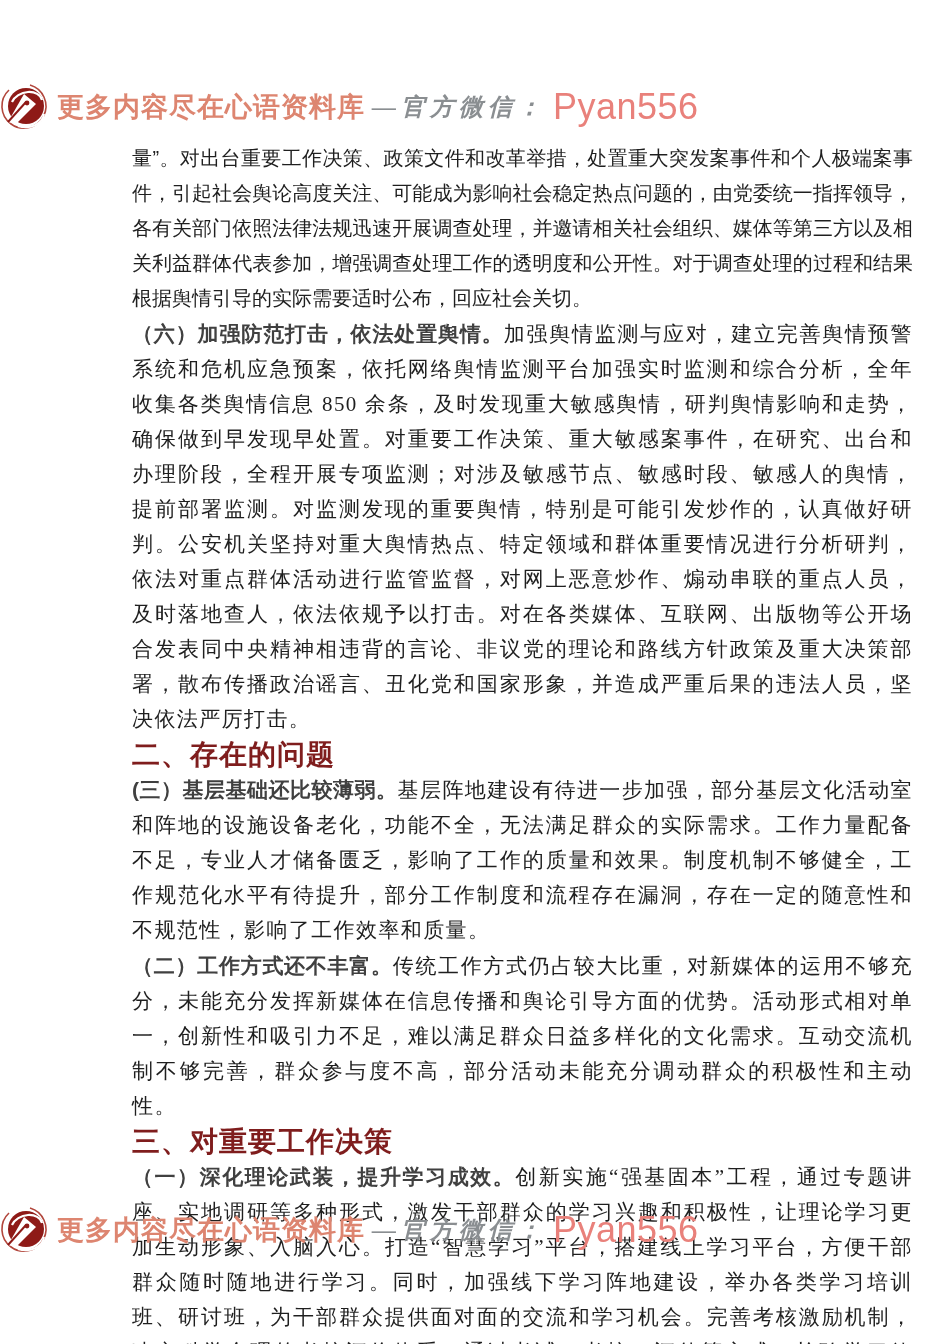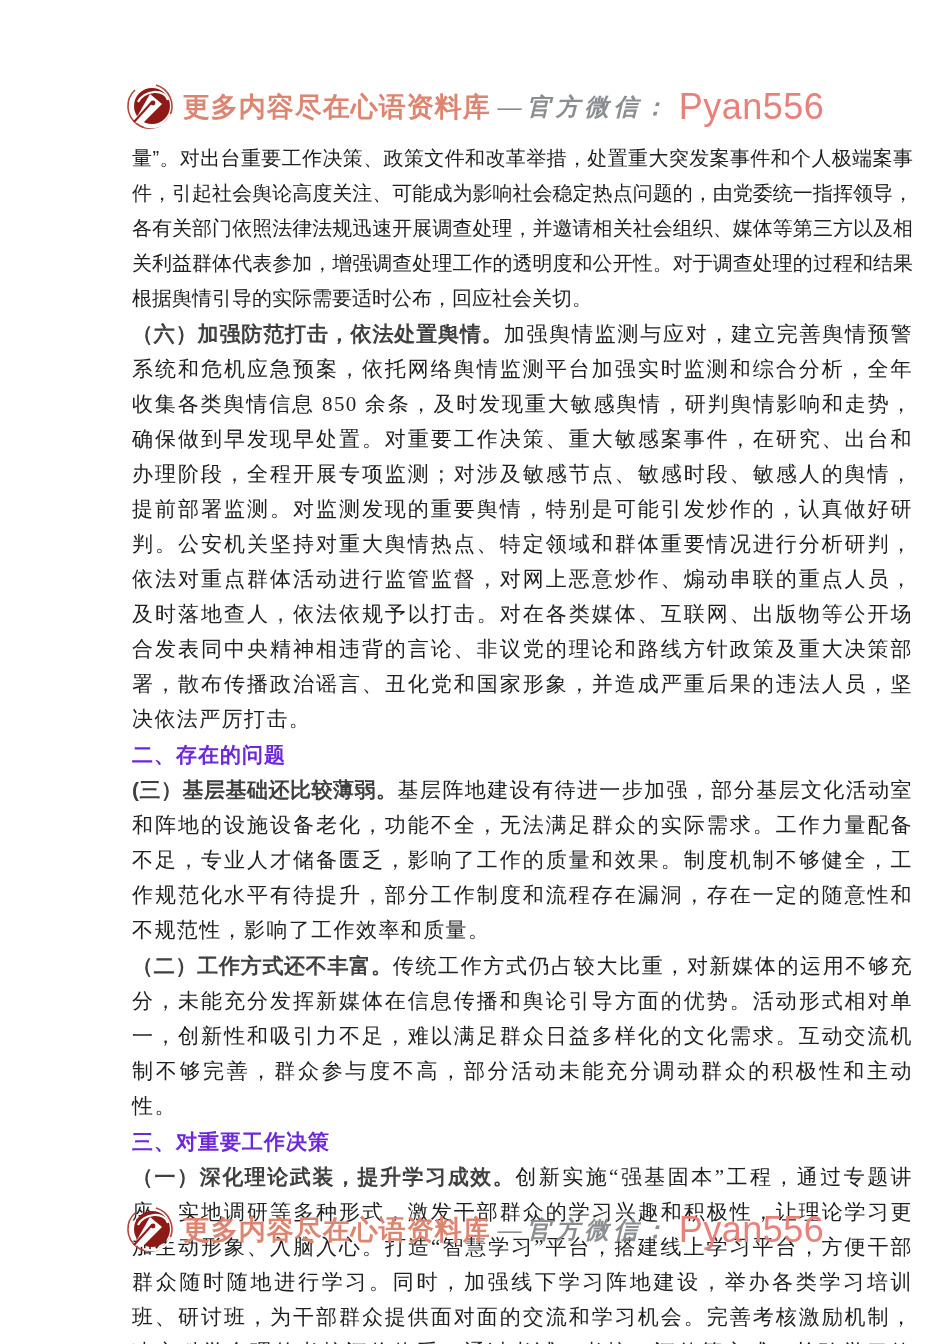--- a/index.html
+++ b/index.html
@@ -5,21 +5,21 @@
   html,body{margin:0;padding:0;background:#ffffff;}
   .page{
     position:relative;
     width:950px;height:1344px;
     background:#ffffff;
     overflow:hidden;
     font-family:"Liberation Serif", serif;
   }
   .watermark{
     position:absolute;left:0;right:0;
-    display:flex;justify-content:center;align-items:center;
+    display:flex;justify-content:flex-start;align-items:center;
     gap:7px;white-space:nowrap;
   }
   .wm-header{top:82px;}
   .wm-footer{top:1205px;}
   .wm-logo{width:50px;height:50px;flex:0 0 auto;}
   .wm-main{
     font-family:"Liberation Serif", serif;
     font-size:27px;font-weight:bold;letter-spacing:1px;
   }
   .wm-script{
@@ -43,21 +43,21 @@
   .para-serif{
     font-family:"Liberation Serif", serif;
     font-size:21px;letter-spacing:1.4px;
   }
   .lead{
     font-family:"Liberation Sans", sans-serif;
     font-weight:bold;font-size:21px;letter-spacing:0.5px;color:#404040;
   }
   .para-heading{
     font-family:"Liberation Sans", sans-serif;
-    font-weight:bold;font-size:21px;letter-spacing:1px;color:#6d28d9;
+    font-weight:bold;font-size:28px;letter-spacing:1px;color:#7f1d1d;
   }
 </style>
 </head>
 <body>
 
 <div class="page">
 
   <div class="watermark wm-header">
     <svg class="wm-logo" viewBox="0 0 50 50">
       <path d="M 9 8 A 22 22 0 1 0 30 3" fill="none" stroke="#b2463c" stroke-width="1.6"></path>

